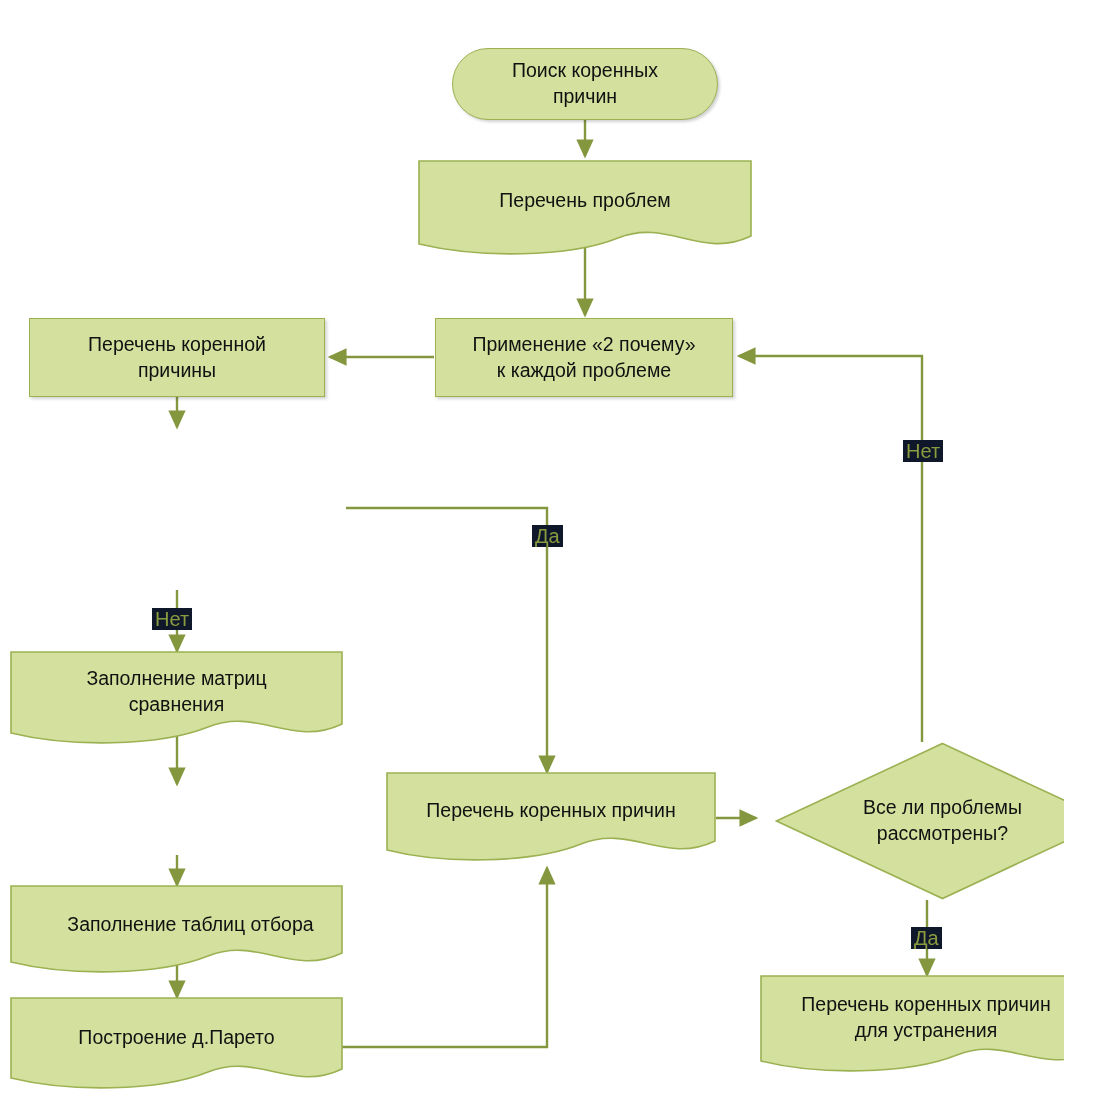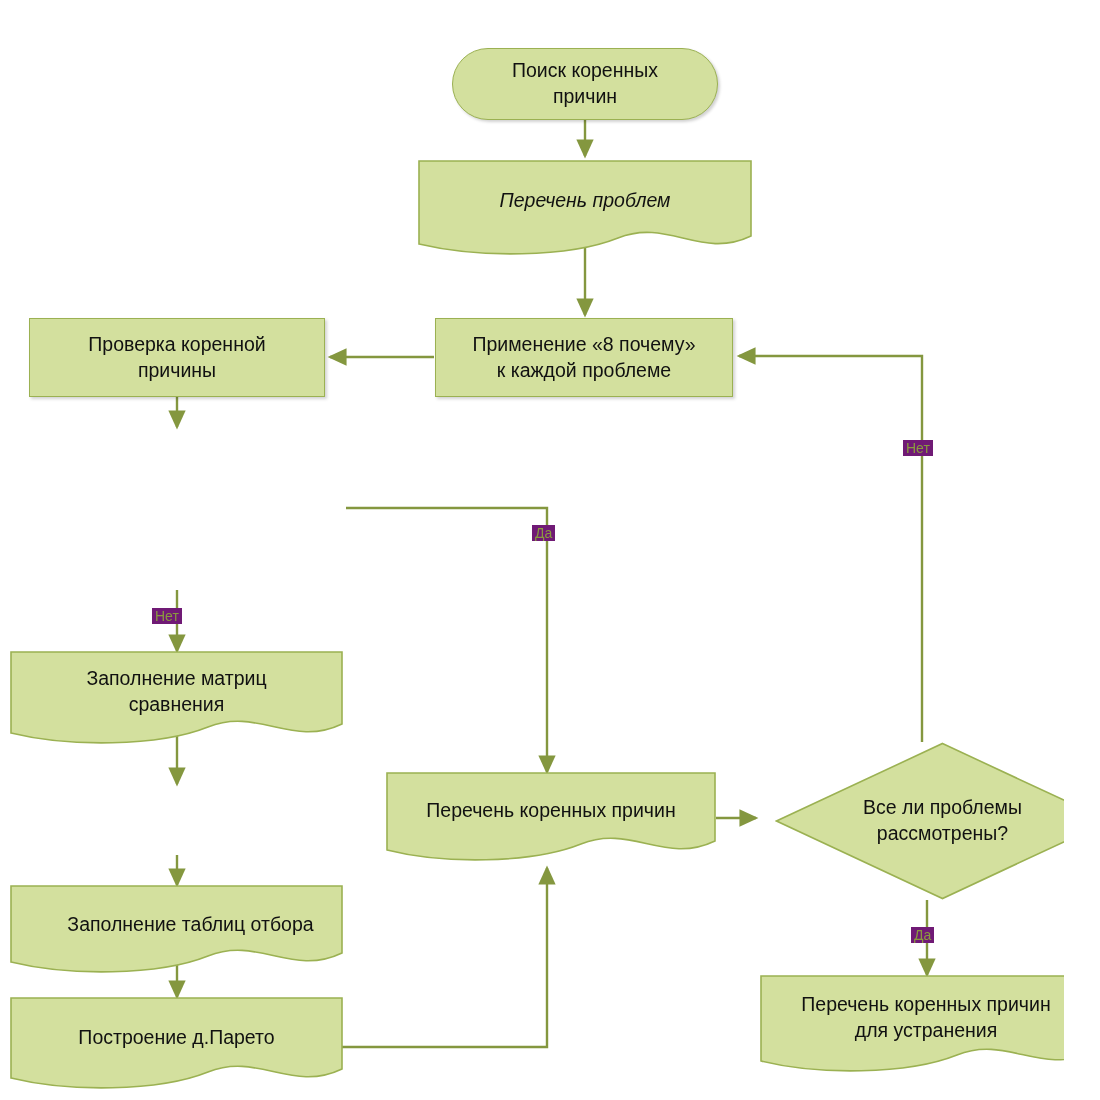--- a/index.html
+++ b/index.html
@@ -80,25 +80,25 @@
     position: absolute;
     left: 0;
     top: 0;
     width: 100%;
     height: 100%;
     z-index: 1;
   }
   .edge-label {
     position: absolute;
     color: #8a9a3f;
-    font-size: 14px;
+    font-size: 20px;
     line-height: 1;
     z-index: 5;
     white-space: nowrap;
-    background: #701a75;
+    background: #0f172a;
     padding: 1px 3px;
   }
 </style>
 </head>
 <body>
 
 <div id="canvas">
 
   <svg id="edges" viewBox="0 0 1100 1100" xmlns="http://www.w3.org/2000/svg">
     <defs>
@@ -134,34 +134,34 @@
 
       <path d="M927,870 L927,945"></path>
     </g>
   </svg>
 
   <div class="node shape-terminator" style="left:452px; top:18px; width:266px; height:72px;">
     <span class="label">Поиск коренных
 причин</span>
   </div>
 
-  <div class="node shape-doc" style="left:418px; top:130px; width:334px; height:100px;font-style:italic;">
+  <div class="node shape-doc" style="left:418px; top:130px; width:334px; height:100px;">
     <svg viewBox="0 0 334 100" preserveAspectRatio="none">
       <path d="M1,1 H333 V76 C283,100 250,58 200,78 C150,98 60,98 1,84 Z" fill="#d3e09e" stroke="#9bb152" stroke-width="1.6"></path>
     </svg>
     <span class="label" style="margin-bottom:18px;">Перечень проблем</span>
   </div>
 
   <div class="node shape-rect" style="left:435px; top:288px; width:298px; height:79px;">
-    <span class="label">Применение «8 почему»
+    <span class="label">Применение «2 почему»
 к каждой проблеме</span>
   </div>
 
   <div class="node shape-rect" style="left:29px; top:288px; width:296px; height:79px;">
-    <span class="label">Проверка коренной
+    <span class="label">Перечень коренной
 причины</span>
   </div>
 
 
   <div class="node shape-doc" style="left:10px; top:621px; width:333px; height:100px;">
     <svg viewBox="0 0 333 100" preserveAspectRatio="none">
       <path d="M1,1 H332 V73 C282,97 248,56 198,76 C148,96 58,96 1,82 Z" fill="#d3e09e" stroke="#9bb152" stroke-width="1.6"></path>
     </svg>
     <span class="label" style="margin-bottom:18px;">Заполнение матриц
 сравнения</span>

